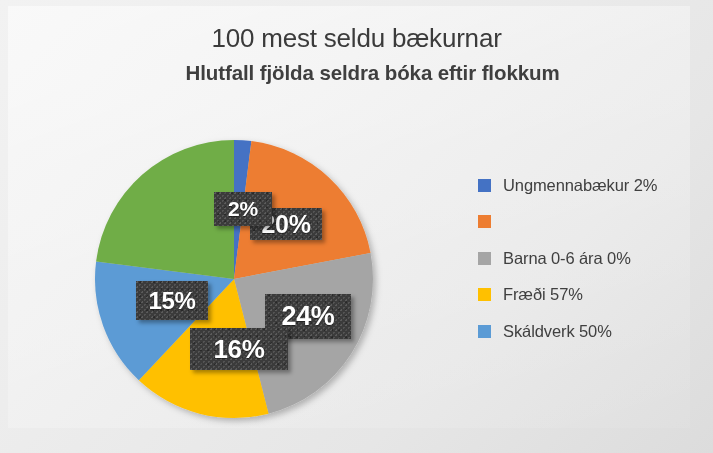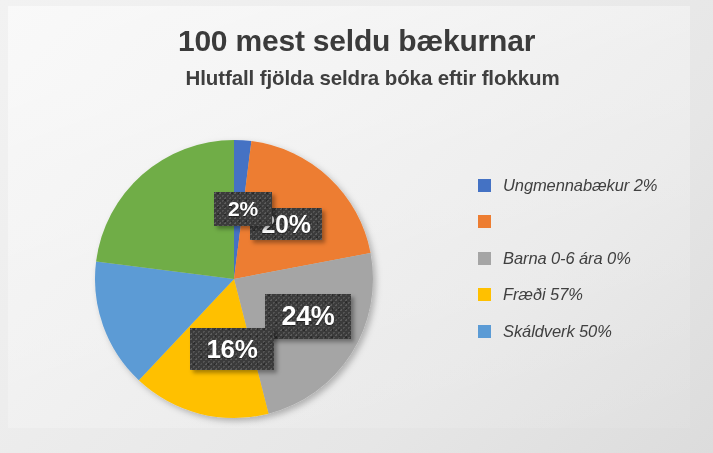--- a/index.html
+++ b/index.html
@@ -34,22 +34,22 @@
 
   
   #title-block {
     position: absolute;
     left: 0;
     top: 24px;
     width: 713px;
     text-align: center;
   }
   #chart-title {
-    font-size: 30px;
-    font-weight: bold;
+    font-size: 26px;
+    font-weight: normal;
     color: #3b3b3b;
     letter-spacing: -0.2px;
     line-height: 1.12;
   }
   #chart-subtitle {
     margin-top: 8px;
     font-size: 20.5px;
     font-weight: bold;
     color: #3f3f3f;
     letter-spacing: -0.1px;
@@ -85,21 +85,21 @@
     display: flex;
     align-items: center;
     justify-content: center;
     box-shadow: 3px 3px 4px rgba(0,0,0,0.34);
     letter-spacing: -0.3px;
     text-shadow: 0 1px 1px rgba(0,0,0,0.5);
   }
   #label-2  { left: 214px; top: 192px; width: 58px;  height: 34px; font-size: 21px; z-index: 6; }
   #label-20 { left: 250px; top: 208px; width: 72px;  height: 32px; font-size: 25px; z-index: 5; }
   #label-24 { left: 265px; top: 294px; width: 86px;  height: 45px; font-size: 27px; z-index: 5; }
-  #label-16 { left: 190px; top: 328px; width: 84px;  height: 42px; font-size: 26px; z-index: 5; }
+  #label-16 { left: 190px; top: 328px; width: 98px;  height: 42px; font-size: 26px; z-index: 5; }
   #label-15 { left: 136px; top: 281px; width: 72px;  height: 39px; font-size: 24px; z-index: 5; }
   #label-23 { left: 156px; top: 209px; width: 80px;  height: 41px; font-size: 26px; z-index: 5; }
 
   
   #legend {
     position: absolute;
     left: 478px;
     top: 167px;
     width: 215px;
   }
@@ -112,21 +112,20 @@
     width: 13px;
     height: 13px;
     flex: 0 0 13px;
     margin-right: 12px;
   }
   .legend-label {
     font-size: 16.5px;
     color: #404040;
     white-space: nowrap;
     letter-spacing: -0.1px;
-    font-style: italic;
   }
 </style>
 </head>
 <body>
 
 <div id="chart-canvas">
 
   <div id="inner-panel"></div>
 
   <div id="title-block">
@@ -149,20 +148,21 @@
           <path d="M 139 139 L 43.84795227591232 240.32663921157624 A 139 139 0 0 1 1.0960565172875647 121.57868053456177 Z" fill="#5B9BD5"></path>
           <path d="M 139 139 L 1.0960565172875647 121.57868053456177 A 139 139 0 0 1 138.99999999999997 0 Z" fill="#70AD47"></path>
         </g>
     </svg>
   </div>
 
   <div class="data-label" id="label-2">2%</div>
   <div class="data-label" id="label-20">20%</div>
   <div class="data-label" id="label-24">24%</div>
   <div class="data-label" id="label-16">16%</div>
+  <div class="data-label" id="label-15">15%</div>
 
   <div id="legend">
       <div class="legend-item">
         <span class="legend-swatch" style="background-color: rgb(68, 114, 196);"></span>
         <span class="legend-label">Ungmennabækur 2%</span>
       </div>
       <div class="legend-item">
         <span class="legend-swatch" style="background-color: rgb(237, 125, 49);"></span>
       </div>
       <div class="legend-item">

